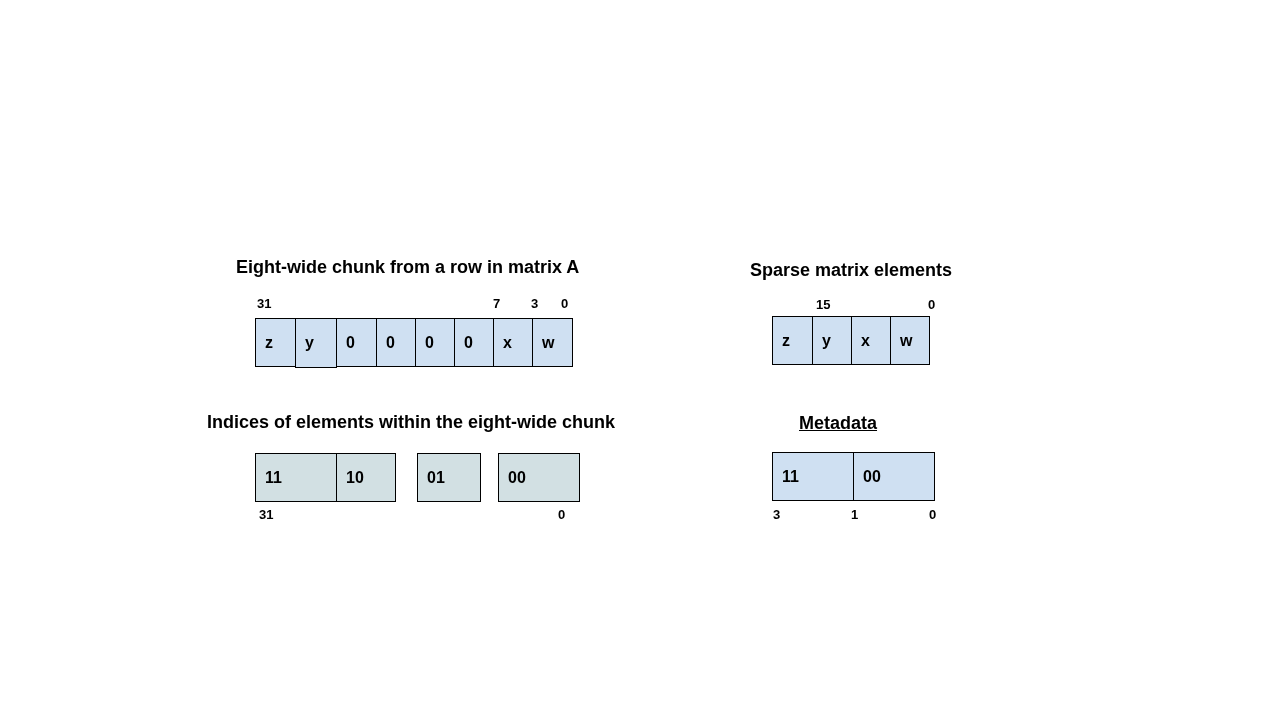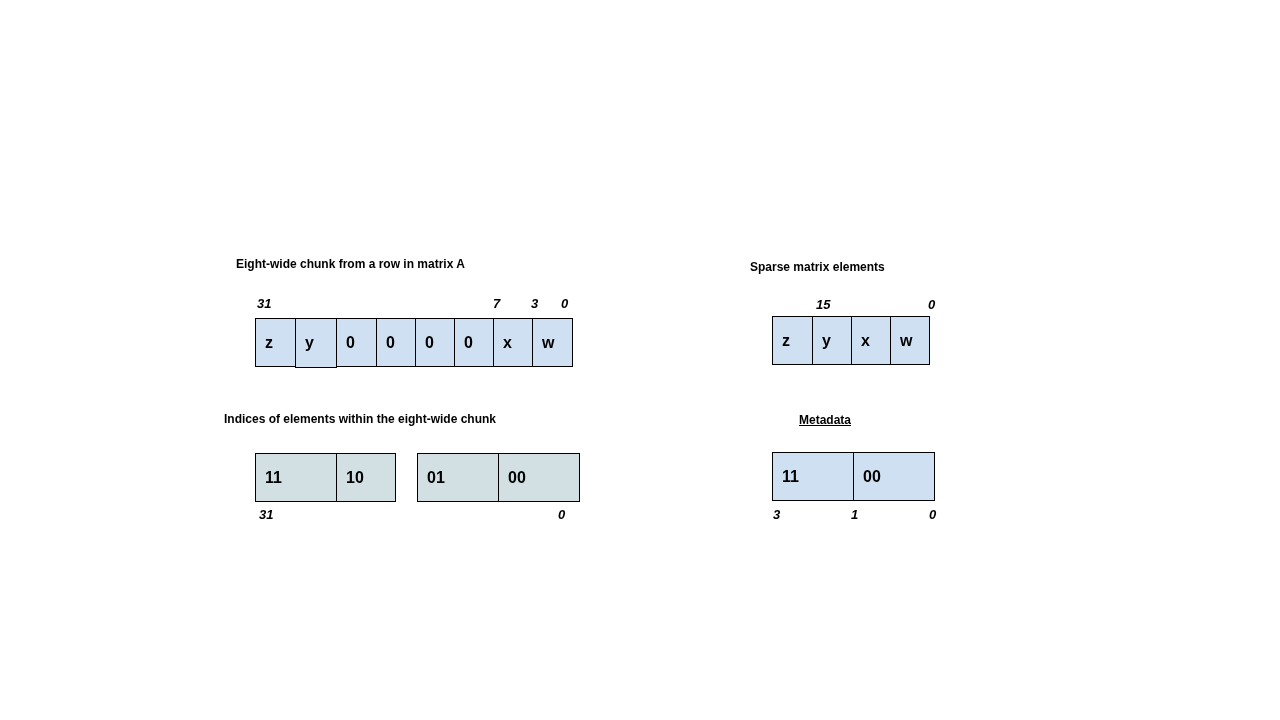--- a/index.html
+++ b/index.html
@@ -1,21 +1,21 @@
 <!DOCTYPE html>
 <html><head>
   <meta charset="utf-8">
   <style>
     html, body { margin: 0; padding: 0; }
     body {
       width: 1280px; height: 720px; background: #ffffff; position: relative; overflow: hidden;
       font-family: "Liberation Sans", "DejaVu Sans", sans-serif; color: #000;
     }
-    .title { position: absolute; font-weight: bold; font-size: 12px; white-space: nowrap; }
-    .bitlabel { position: absolute; font-weight: bold; font-size: 13px; white-space: nowrap; font-style: italic; }
+    .title { position: absolute; font-weight: bold; font-size: 18px; white-space: nowrap; }
+    .bitlabel { position: absolute; font-weight: bold; font-size: 13px; white-space: nowrap; }
     .cell {
       position: absolute; box-sizing: border-box; border: 1px solid #000;
       font-weight: bold; font-size: 16px; display: flex; align-items: center;
     }
     .blue { background: #cfe0f2; }
     .gray { background: #d2e0e3; }
     .cell span { padding-left: 9px; }
   </style>
 </head>
 <body>
@@ -61,28 +61,28 @@
 <div class="cell blue" style="left:812px; top:316px; width:40px; height:49px;">
     <span>y</span>
   </div>
 <div class="cell blue" style="left:851px; top:316px; width:40px; height:49px;">
     <span>x</span>
   </div>
 <div class="cell blue" style="left:890px; top:316px; width:40px; height:49px;">
     <span>w</span>
   </div>
 
-<div class="title" style="left:224px; top:412px;">Indices of elements within the eight-wide chunk</div>
+<div class="title" style="left:207px; top:412px;">Indices of elements within the eight-wide chunk</div>
 <div class="cell gray" style="left:255px; top:453px; width:82px; height:49px;">
     <span>11</span>
   </div>
 <div class="cell gray" style="left:336px; top:453px; width:60px; height:49px;">
     <span>10</span>
   </div>
-<div class="cell gray" style="left:417px; top:453px; width:82px; height:49px;">
+<div class="cell gray" style="left:417px; top:453px; width:64px; height:49px;">
     <span>01</span>
   </div>
 <div class="cell gray" style="left:498px; top:453px; width:82px; height:49px;">
     <span>00</span>
   </div>
 <div class="bitlabel" style="left:259px; top:507px;">31</div>
 <div class="bitlabel" style="left:558px; top:507px;">0</div>
 
 <div class="title" style="left:799px; top:413px;text-decoration:underline;">Metadata</div>
 <div class="cell blue" style="left:772px; top:452px; width:82px; height:49px;">

